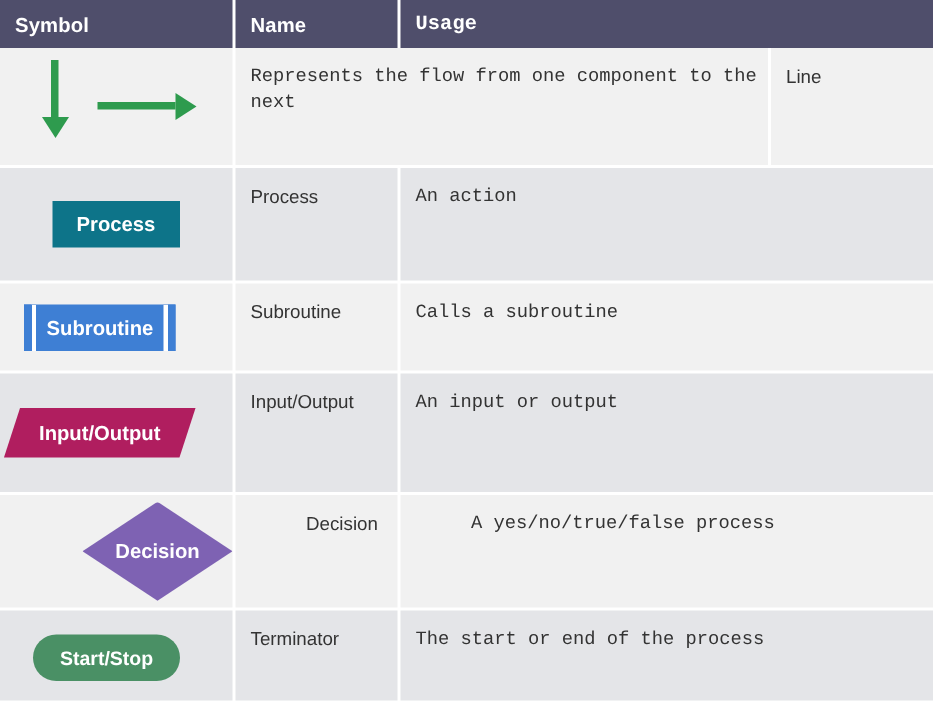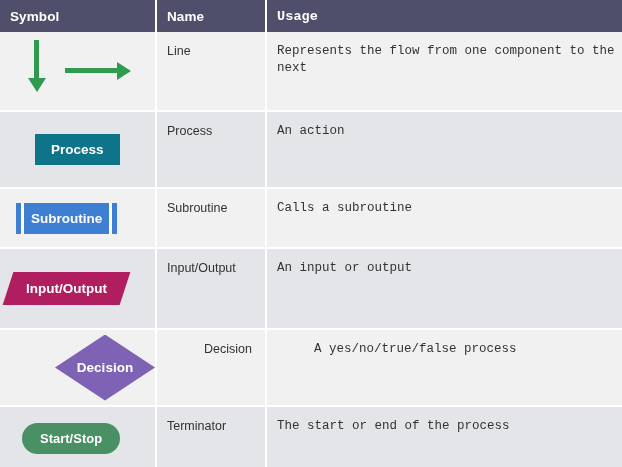--- a/index.html
+++ b/index.html
@@ -209,22 +209,22 @@
 
   <div class="tbody">
 
     <div class="tr r1 odd">
       <div class="td td-symbol col-symbol">
         <div class="arrows">
           <div class="arrow-down"></div>
           <div class="arrow-right"></div>
         </div>
       </div>
+      <div class="td td-text col-usage">Represents the flow from one component to the next</div>
       <div class="td td-text col-name">Line</div>
-      <div class="td td-text col-usage">Represents the flow from one component to the next</div>
     </div>
 
     <div class="tr r2 even">
       <div class="td td-symbol col-symbol">
         <div class="shape-process">Process</div>
       </div>
       <div class="td td-text col-name">Process</div>
       <div class="td td-text col-usage">An action</div>
     </div>
 

